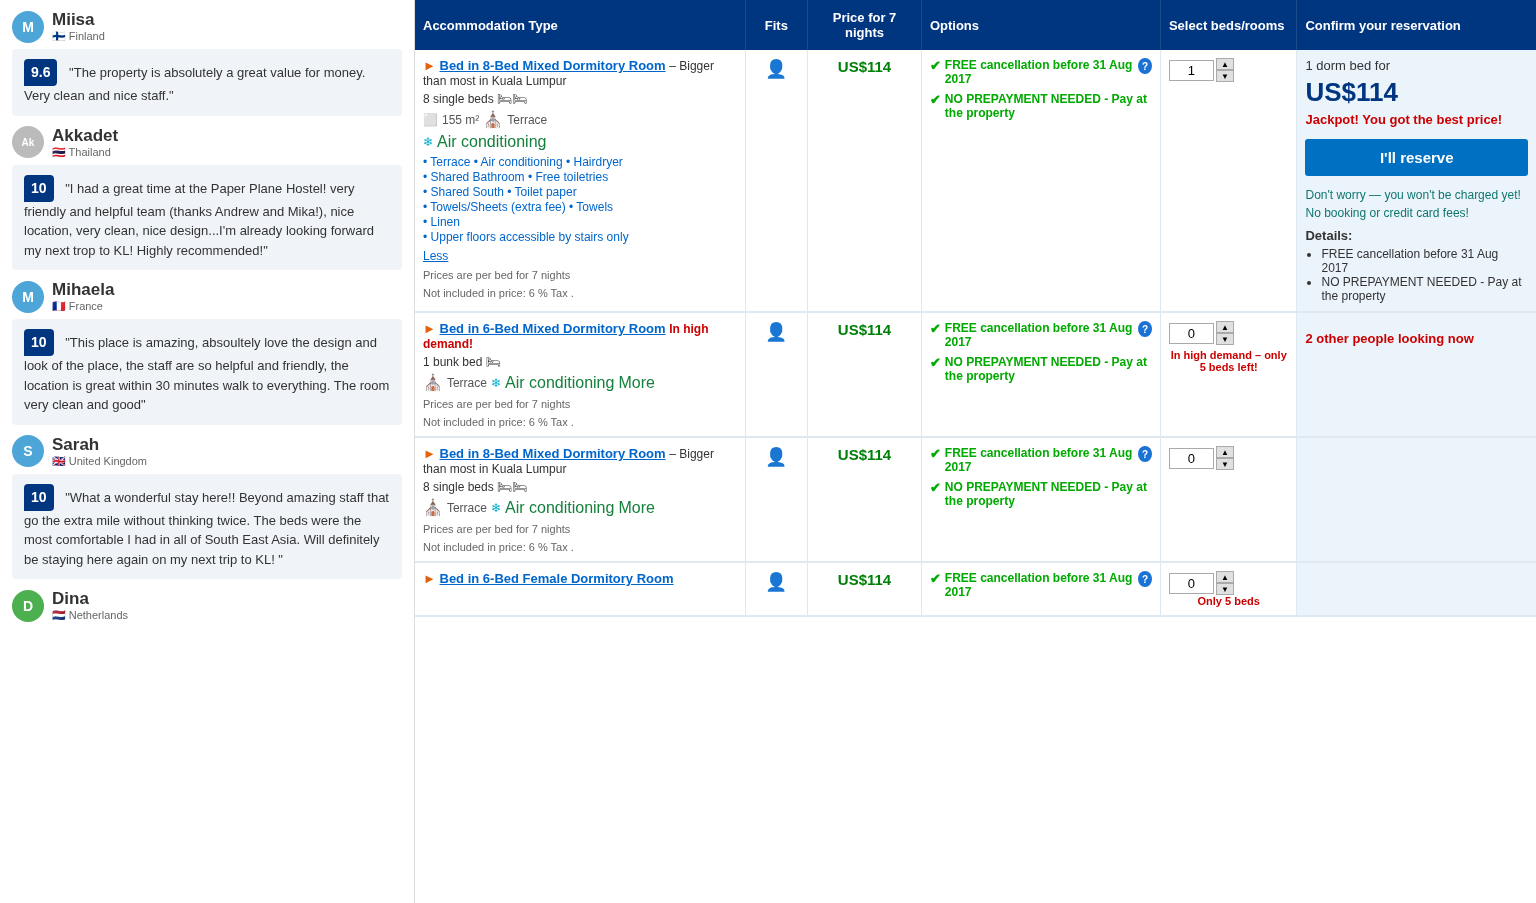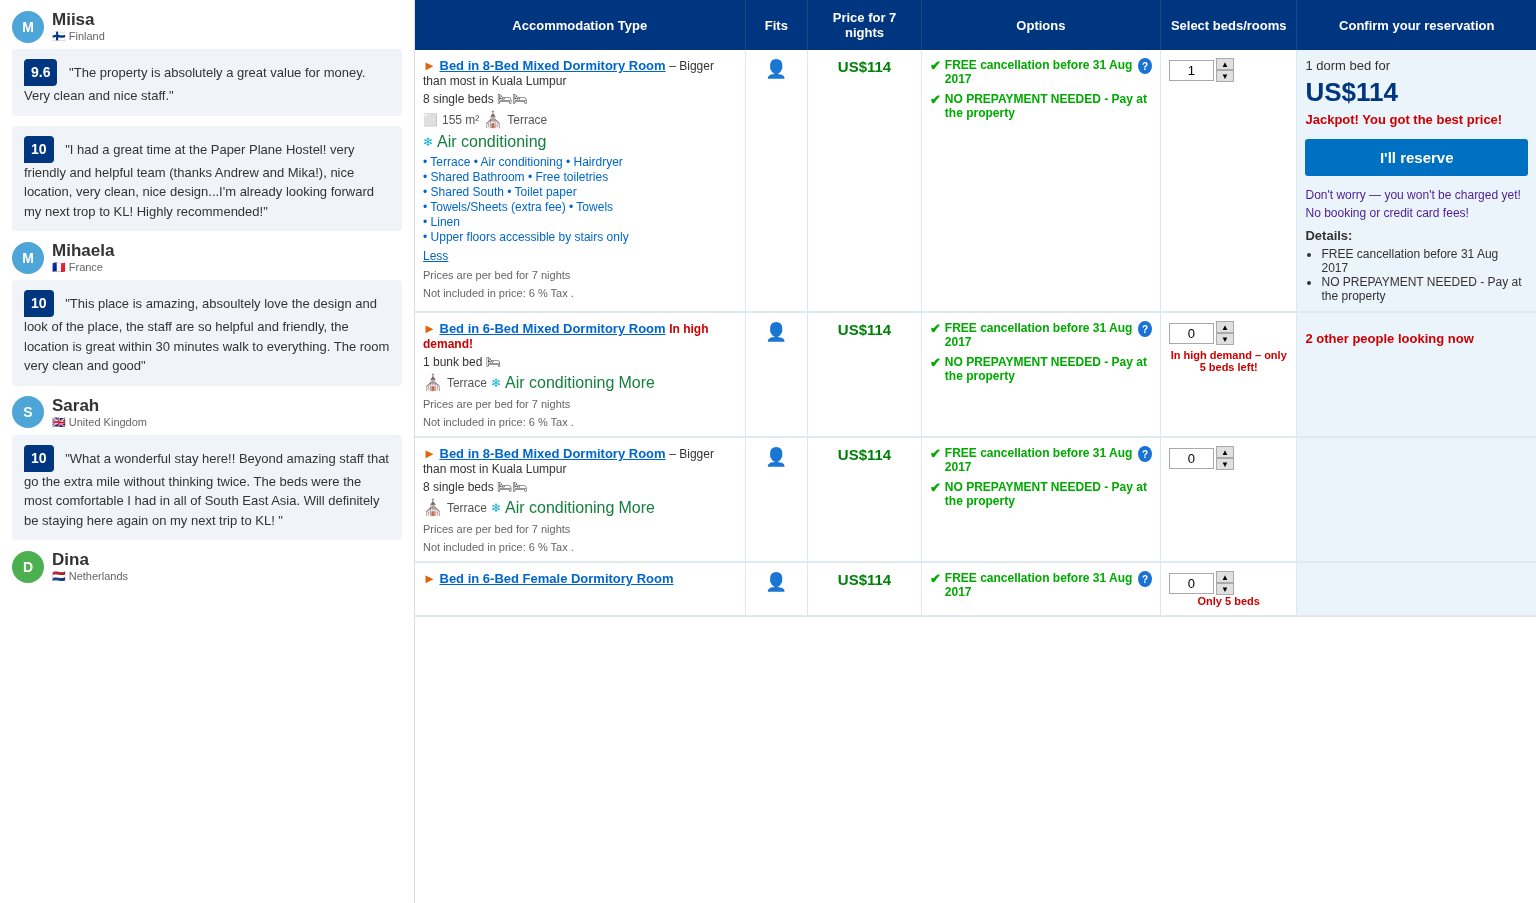--- a/index.html
+++ b/index.html
@@ -14,21 +14,21 @@
     .reviewer-country { font-size: 11px; color: #666; }
     .review-card { background: #f0f4f8; border-radius: 4px; padding: 10px 12px; margin-bottom: 10px; font-size: 13px; line-height: 1.5; color: #333; position: relative; }
     .review-score { display: inline-block; background: #003580; color: #fff; font-weight: bold; border-radius: 4px 4px 4px 0; padding: 3px 7px; font-size: 14px; margin-right: 8px; }
 
     
     .right-panel { flex: 1; display: flex; flex-direction: column; overflow-y: auto; }
 
     
     .accommodation-table { width: 100%; border-collapse: collapse; }
     .accommodation-table thead tr { background: #003580; color: #fff; }
-    .accommodation-table thead th { padding: 10px 8px; text-align: center; font-size: 13px; font-weight: bold; border-right: 1px solid #1a4a8a; vertical-align: middle; }
+    .accommodation-table thead th { padding: 10px 8px; text-align: left; font-size: 13px; font-weight: bold; border-right: 1px solid #1a4a8a; vertical-align: middle; }
     .accommodation-table thead th:last-child { border-right: none; }
     .col-type { width: 290px; }
     .col-fits { width: 55px; text-align: center !important; }
     .col-price { width: 100px; text-align: center !important; }
     .col-options { width: 210px; }
     .col-select { width: 120px; text-align: right; }
     .col-confirm { width: 210px; }
 
     .accommodation-table tbody tr.room-row { background: #fff; vertical-align: top; border-bottom: 2px solid #e0e8f0; }
     .accommodation-table tbody td { padding: 8px 8px; border-right: 1px solid #dde8f0; vertical-align: top; }
@@ -68,21 +68,21 @@
     .spinner-btn { width: 18px; height: 12px; background: #e0e0e0; border: 1px solid #aaa; cursor: pointer; display: flex; align-items: center; justify-content: center; font-size: 8px; }
     .demand-note { color: #cc0000; font-size: 11px; margin-top: 4px; font-weight: bold; }
     .beds-left-note { color: #cc0000; font-size: 11px; font-weight: bold; }
 
     
     .confirm-cell { background: #ebf3fb; padding: 10px; margin-top: 15px; }
     .confirm-summary { font-size: 13px; color: #333; margin-bottom: 4px; }
     .confirm-price { color: #003580; font-size: 26px; font-weight: bold; }
     .best-price-msg { color: #cc0000; font-weight: bold; font-size: 13px; margin: 4px 0; }
     .reserve-btn { background: #0071c2; color: #fff; border: none; padding: 10px 0; width: 100%; font-size: 15px; font-weight: bold; border-radius: 3px; cursor: pointer; margin: 8px 0; }
-    .no-charge-msg { font-size: 12px; color: #4c1d95; margin: 4px 0; }
+    .no-charge-msg { font-size: 12px; color: #0f766e; margin: 4px 0; }
     .details-section { margin-top: 8px; }
     .details-label { font-weight: bold; font-size: 13px; margin-bottom: 4px; }
     .details-list { list-style: disc; padding-left: 16px; font-size: 12px; color: #333; }
     .looking-now { color: #cc0000; font-size: 13px; font-weight: bold; margin-top: 10px; }
 
     
     .row-alt { background: #f7fbff; }
   </style>
 </head>
 <body>
@@ -96,20 +96,27 @@
       <div>
         <div class="reviewer-name">Miisa</div>
         <div class="reviewer-country">🇫🇮 Finland</div>
       </div>
     </div>
     <div class="review-card">
       <span class="review-score">9.6</span>
       <span>"The property is absolutely a great value for money. Very clean and nice staff."</span>
     </div>
 
+    <div class="reviewer-header">
+      <div class="reviewer-avatar" style="background:#bbb; font-size:10px;">Ak</div>
+      <div>
+        <div class="reviewer-name">Akkadet</div>
+        <div class="reviewer-country">🇹🇭 Thailand</div>
+      </div>
+    </div>
     <div class="review-card">
       <span class="review-score">10</span>
       <span>"I had a great time at the Paper Plane Hostel! very friendly and helpful team (thanks Andrew and Mika!), nice location, very clean, nice design...I'm already looking forward my next trop to KL! Highly recommended!"</span>
     </div>
 
     <div class="reviewer-header">
       <div class="reviewer-avatar" style="background:#4da6d7;">M</div>
       <div>
         <div class="reviewer-name">Mihaela</div>
         <div class="reviewer-country">🇫🇷 France</div>

